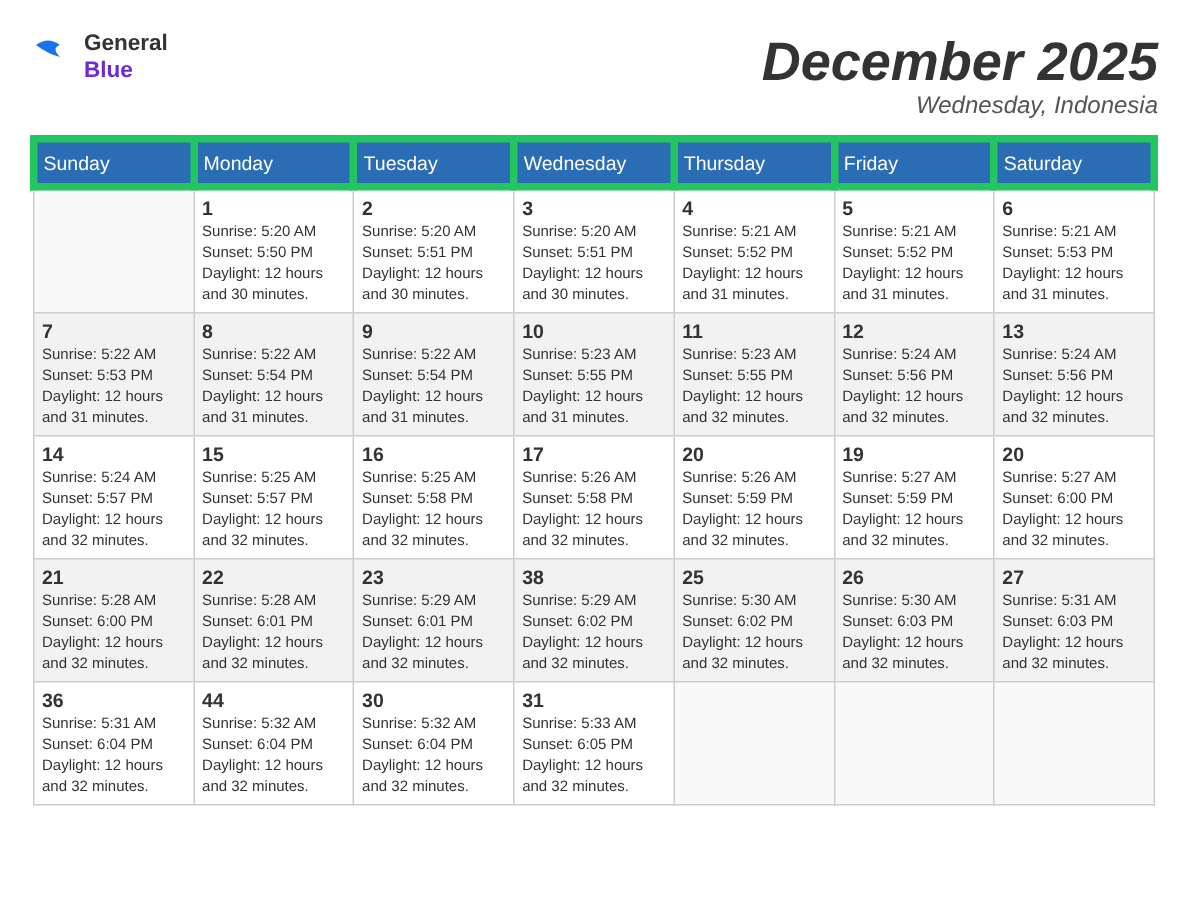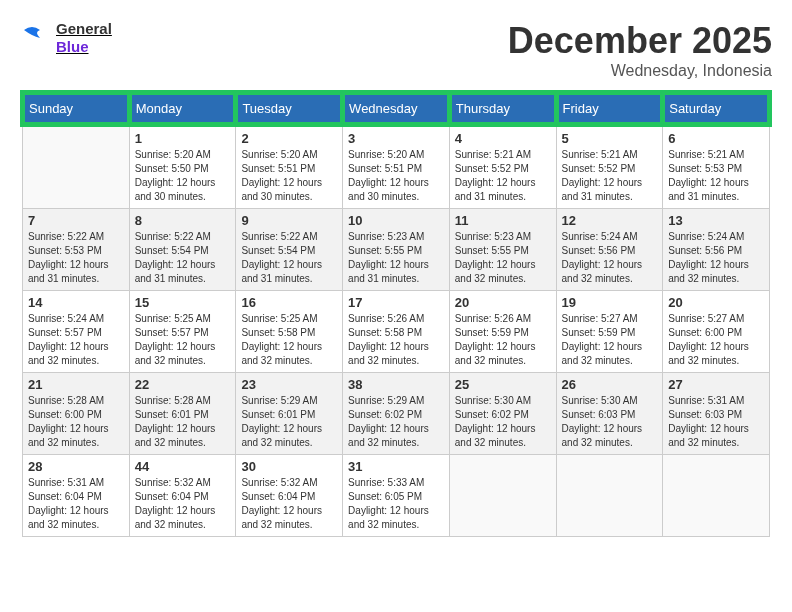--- a/index.html
+++ b/index.html
@@ -12,24 +12,24 @@
     }
     .header-area {
       display: flex;
       justify-content: space-between;
       align-items: flex-start;
       margin-bottom: 10px;
     }
     .logo {
       display: flex;
       gap: 6px;
-      text-decoration: underline;
     }
     .title-area {
       text-align: right;
+      font-style: italic;
     }
     .month-title {
       font-size: 36px;
       font-weight: bold;
       color: #333;
     }
     .location {
       font-size: 16px;
       color: #555;
     }
@@ -220,21 +220,21 @@
           <span class="day-number">26</span>
           <div class="day-info">Sunrise: 5:30 AM<br>Sunset: 6:03 PM<br>Daylight: 12 hours and 32 minutes.</div>
         </td>
         <td>
           <span class="day-number">27</span>
           <div class="day-info">Sunrise: 5:31 AM<br>Sunset: 6:03 PM<br>Daylight: 12 hours and 32 minutes.</div>
         </td>
       </tr>
       <tr>
         <td>
-          <span class="day-number">28</span>
+          <span class="day-number">36</span>
           <div class="day-info">Sunrise: 5:31 AM<br>Sunset: 6:04 PM<br>Daylight: 12 hours and 32 minutes.</div>
         </td>
         <td>
           <span class="day-number">44</span>
           <div class="day-info">Sunrise: 5:32 AM<br>Sunset: 6:04 PM<br>Daylight: 12 hours and 32 minutes.</div>
         </td>
         <td>
           <span class="day-number">30</span>
           <div class="day-info">Sunrise: 5:32 AM<br>Sunset: 6:04 PM<br>Daylight: 12 hours and 32 minutes.</div>
         </td>

